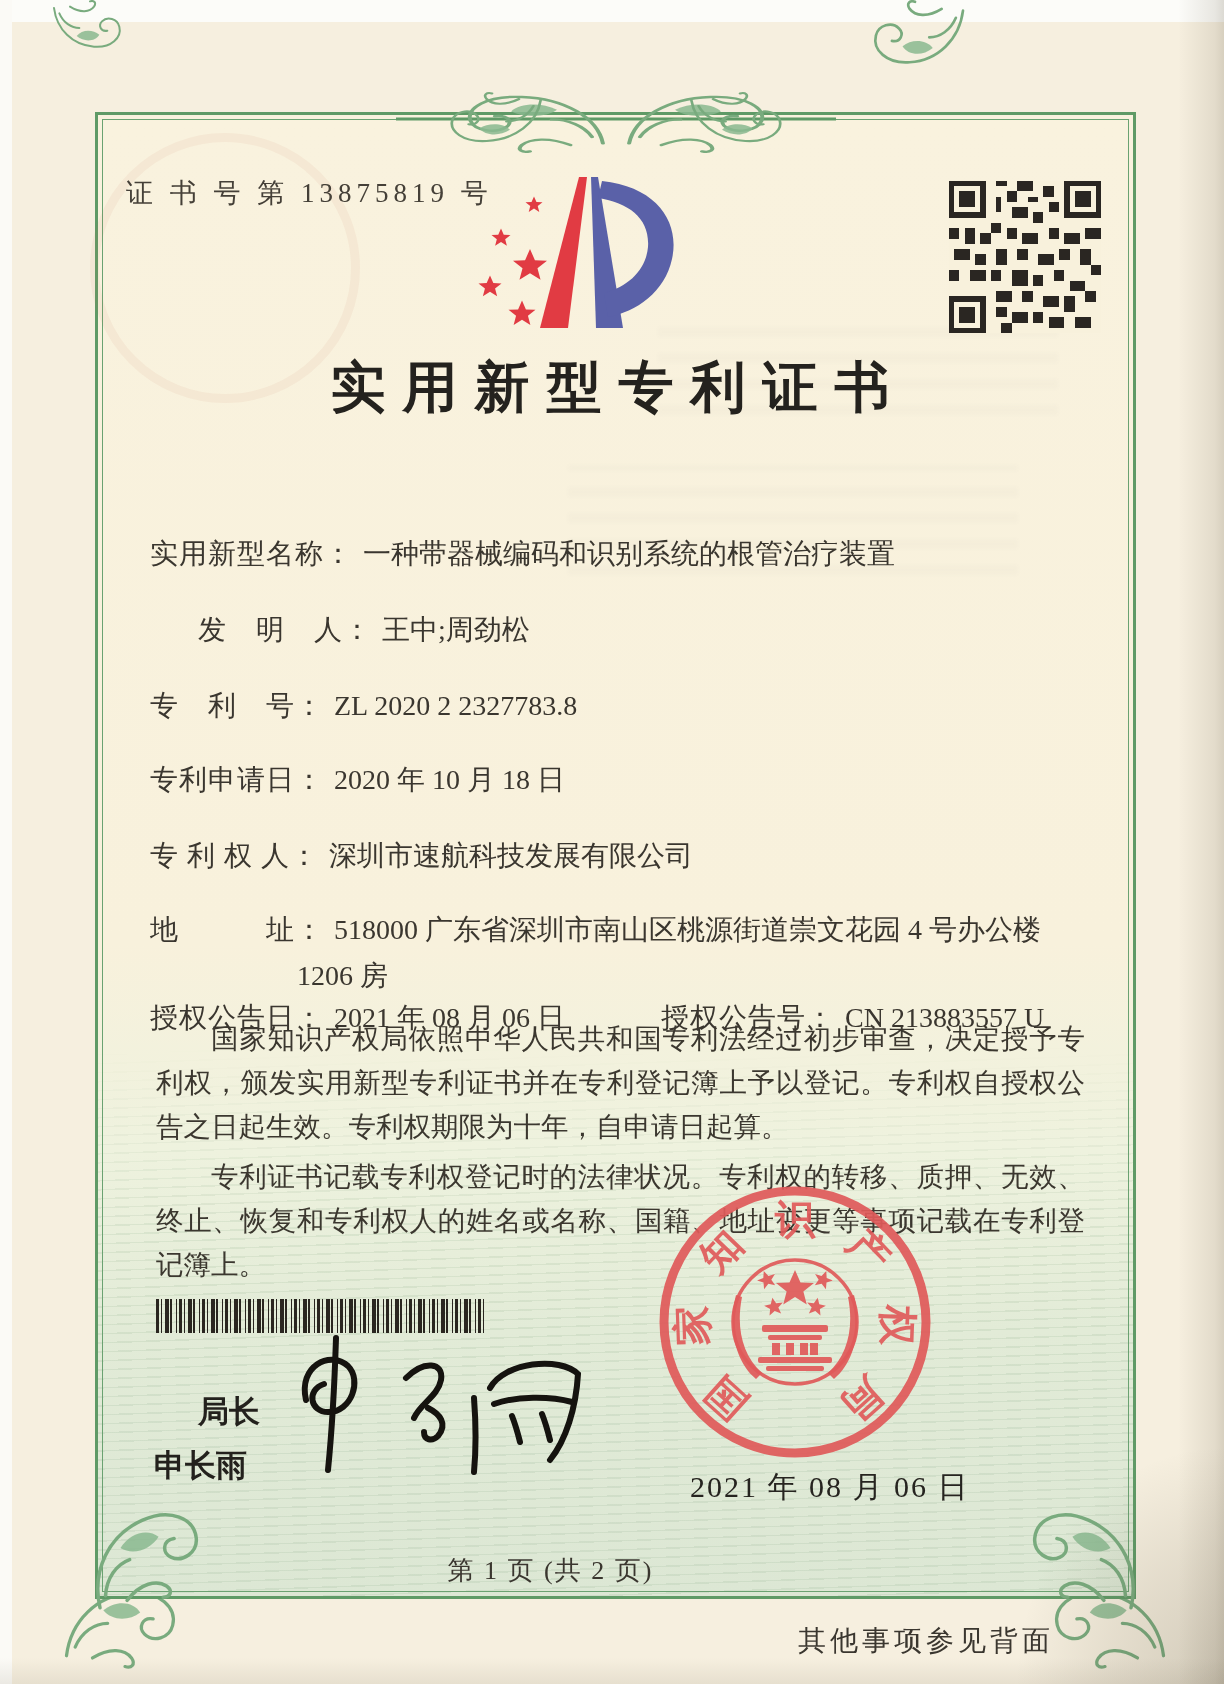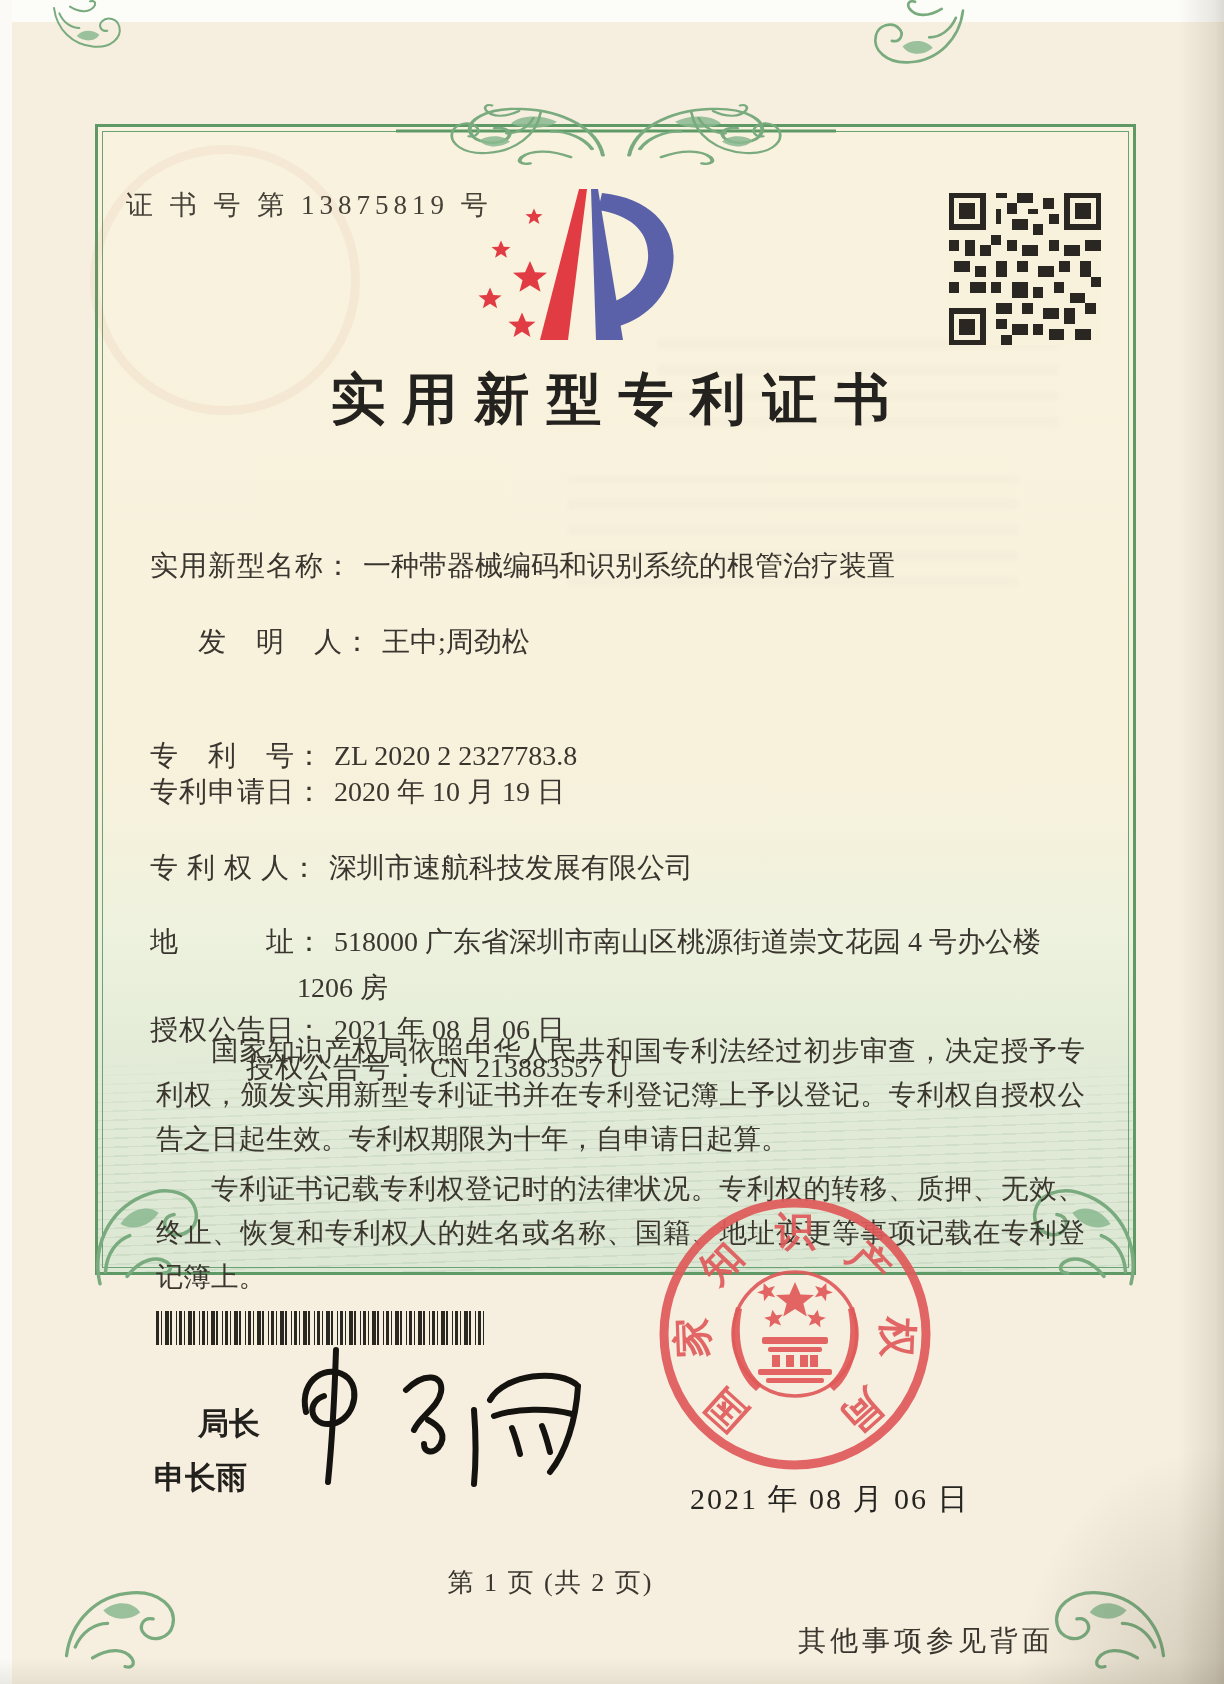--- a/index.html
+++ b/index.html
@@ -15,21 +15,21 @@
   .photo-left{left:0;top:0;width:12px;height:100%;background:#fbfaf6;}
   .edge-shadow-right{right:0;top:0;width:46px;height:100%;
     background:linear-gradient(90deg,rgba(0,0,0,0) 0%,rgba(110,100,80,.14) 80%,rgba(90,80,60,.20) 100%);}
   .corner-curl{right:0;bottom:0;width:210px;height:240px;
     background:radial-gradient(ellipse at 100% 100%,rgba(80,70,50,.22) 0%,rgba(80,70,50,.10) 40%,rgba(0,0,0,0) 70%);}
   .bottom-shade{left:0;bottom:0;width:100%;height:26px;
     background:linear-gradient(0deg,rgba(120,110,90,.12),rgba(0,0,0,0));}
 
   
   .frame{
-    left:95px;top:124px;width:1041px;height:1151px;
+    left:95px;top:112px;width:1041px;height:1487px;
     border:3px solid #5f9a66;
     background:linear-gradient(180deg,#f9f2de 0%,#f8f1dc 56%,#eef2de 70%,#e2ebd7 82%,#dce7d4 100%);
     box-sizing:border-box;
   }
   .frame::before{
     content:"";position:absolute;inset:4px;border:1.5px solid #6aa271;pointer-events:none;
   }
   .waves{left:0;right:0;top:930px;bottom:0;
     background:repeating-linear-gradient(178deg,rgba(108,150,110,.12) 0 1.5px,rgba(0,0,0,0) 1.5px 9px);
     -webkit-mask-image:linear-gradient(rgba(0,0,0,0),#000 32%);
@@ -41,24 +41,24 @@
     opacity:.05;filter:blur(2px);}
 
   .cert-no{left:28px;top:60px;font-size:27px;letter-spacing:5px;color:#454038;}
 
   .title{left:0;right:0;top:236px;text-align:center;font-size:55px;font-weight:700;
     letter-spacing:17px;padding-left:6px;color:#24221e;}
 
   .row{left:52px;right:40px;font-size:28px;color:#3a362f;white-space:nowrap;}
   .row .lbl{letter-spacing:1px;}
   .row .val{margin-left:10px;}
-  .r0{top:420px;}.r1{top:496px;margin-left:48px;}.r2{top:572px;margin-top:38px;}.r3{top:646px;}.r4{top:722px;}
+  .r0{top:420px;}.r1{top:496px;margin-left:48px;}.r2{top:572px;}.r3{top:646px;}.r4{top:722px;}
   .addr{top:792px;line-height:46px;white-space:normal;}
   .addr .cont{margin-left:147px;}
-  .grant{top:884px;display:flex;flex-direction:column;}
+  .grant{top:884px;display:flex;}
   .grant .g2{margin-left:96px;}
 
   .paras{left:52px;right:42px;top:898px;font-size:27.5px;line-height:44px;
     color:#3b372f;text-align:justify;}
   .paras p{margin:6px;text-indent:2em;font-family:Liberation Serif, serif;}
   .paras p + p{margin-top:2px;}
   .paras{top:896px;}
 
   .barcode{left:58px;top:1184px;width:328px;height:34px;
     background:repeating-linear-gradient(90deg,
@@ -206,21 +206,21 @@
         <rect x="24" y="26" width="3" height="2"></rect>
         <rect x="10" y="27" width="2" height="2"></rect>
     </g>
   </svg>
 
   <div class="abs title">实用新型专利证书</div>
 
   <div class="abs row r0"><span class="lbl">实用新型名称：</span><span class="val">一种带器械编码和识别系统的根管治疗装置</span></div>
   <div class="abs row r1"><span class="lbl">发　明　人：</span><span class="val">王中;周劲松</span></div>
   <div class="abs row r2"><span class="lbl">专　利　号：</span><span class="val">ZL 2020 2 2327783.8</span></div>
-  <div class="abs row r3"><span class="lbl">专利申请日：</span><span class="val">2020 年 10 月 19 日</span></div>
+  <div class="abs row r3"><span class="lbl">专利申请日：</span><span class="val">2020 年 10 月 18 日</span></div>
   <div class="abs row r4"><span class="lbl">专 利 权 人：</span><span class="val">深圳市速航科技发展有限公司</span></div>
 
   <div class="abs row addr">
     <span class="lbl">地　　　址：</span><span class="val">518000 广东省深圳市南山区桃源街道崇文花园 4 号办公楼</span>
     <div class="cont">1206 房</div>
   </div>
 
   <div class="abs row grant">
     <span class="g1"><span class="lbl">授权公告日：</span><span class="val">2021 年 08 月 06 日</span></span>
     <span class="g2"><span class="lbl">授权公告号：</span><span class="val">CN 213883557 U</span></span>

